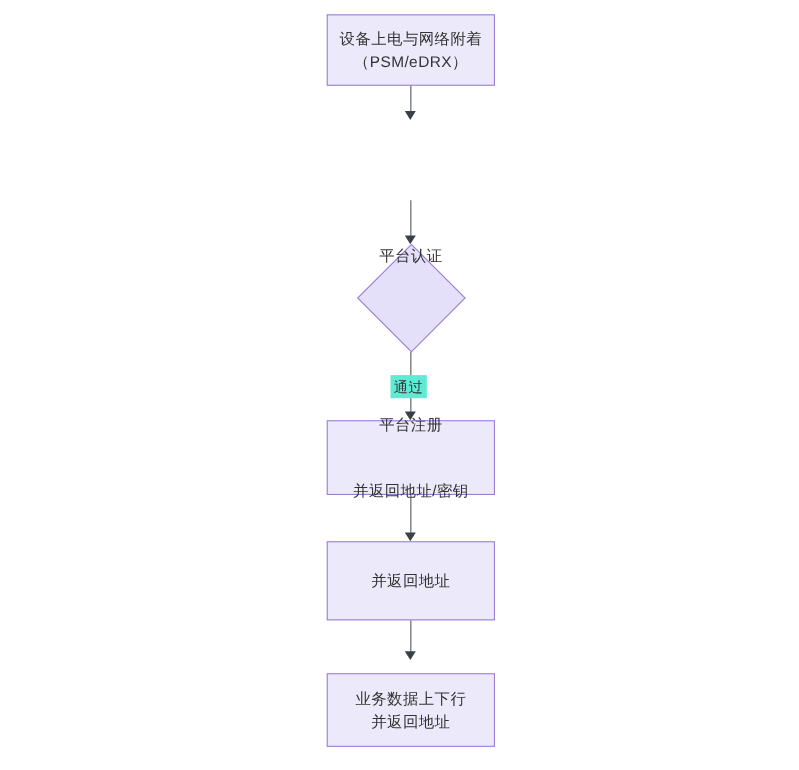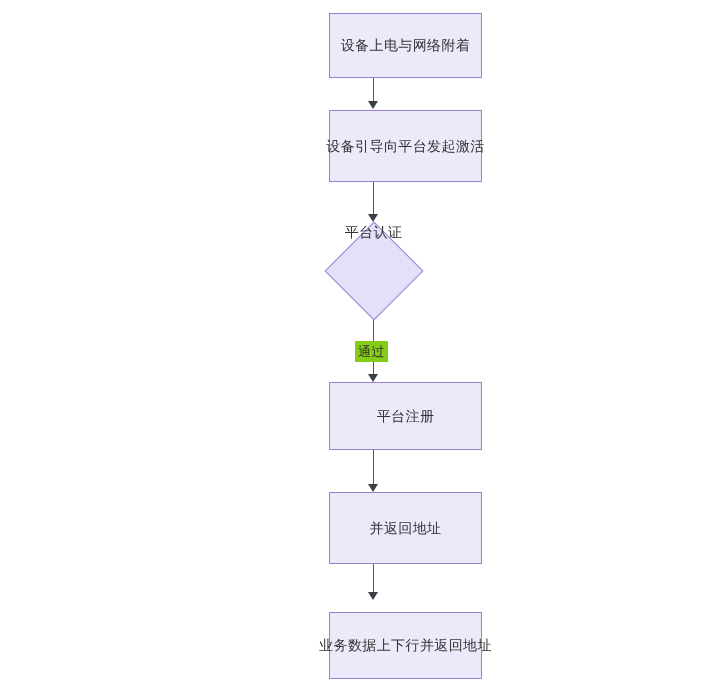--- a/index.html
+++ b/index.html
@@ -18,31 +18,30 @@
     position: absolute;
     left: 0;
     top: 0;
     width: 726px;
     height: 700px;
   }
   .node {
     position: absolute;
     box-sizing: border-box;
     display: flex;
-    flex-direction: row;
+    flex-direction: column;
     align-items: center;
     justify-content: center;
     background: #ece9fb;
     border: 1px solid #9b7fd4;
     color: #333333;
     font-size: 14px;
     line-height: 21px;
     text-align: center;
     letter-spacing: 0.4px;
-    margin-left: 32px;
   }
   .node .line {
     display: block;
     white-space: nowrap;
   }
   .decision {
     position: absolute;
     box-sizing: border-box;
     display: flex;
     justify-content: center;
@@ -79,60 +78,58 @@
     position: absolute;
     width: 0;
     height: 0;
     left: 368px;
     border-left: 5px solid transparent;
     border-right: 5px solid transparent;
     border-top: 8px solid #3b3f47;
   }
   .edge-label {
     position: absolute;
-    background: #84cc16;
+    background: #5eead4;
     color: #333333;
     font-size: 13px;
     line-height: 19px;
     padding: 1px 3px;
     white-space: nowrap;
     letter-spacing: 0.4px;
   }
 </style>
 </head>
 <body>
 
 <div id="flowchart">
 
   <div class="node" style="left:297px; top:13px; width:153px; height:65px;">
     <span class="line">设备上电与网络附着</span>
+    <span class="line">（PSM/eDRX）</span>
   </div>
 
   <div class="connector" style="top:78px; height:24px;"></div>
   <div class="arrowhead" style="top:101px;"></div>
 
-  <div class="node" style="left:297px; top:110px; width:153px; height:72px;">
-    <span class="line">设备引导</span>
-    <span class="line">向平台发起激活</span>
-  </div>
 
   <div class="connector" style="top:182px; height:33px;"></div>
   <div class="arrowhead" style="top:214px;"></div>
 
   <div class="decision" style="left:323px; top:222px; width:101px; height:98px;">
     <div class="diamond-shape"></div>
     <span class="diamond-label">平台认证</span>
   </div>
 
   <div class="connector" style="top:320px; height:55px;"></div>
   <div class="edge-label" style="left:355px; top:341px;">通过</div>
   <div class="arrowhead" style="top:374px;"></div>
 
   <div class="node" style="left:297px; top:382px; width:153px; height:68px;gap:39px;">
     <span class="line">平台注册</span>
+    <span class="line">并返回地址/密钥</span>
   </div>
 
   <div class="connector" style="top:450px; height:35px;"></div>
   <div class="arrowhead" style="top:484px;"></div>
 
   <div class="node" style="left:297px; top:492px; width:153px; height:72px;">
     <span class="line">并返回地址</span>
   </div>
 
   <div class="connector" style="top:564px; height:29px;"></div>

